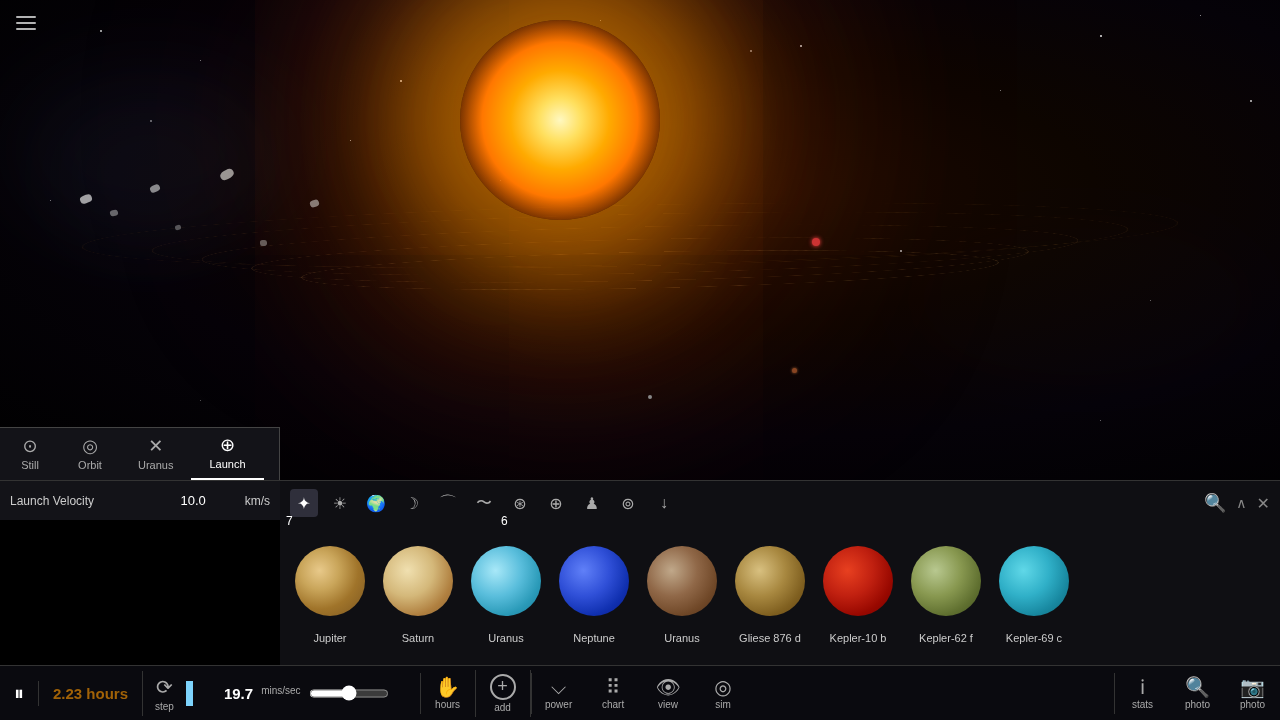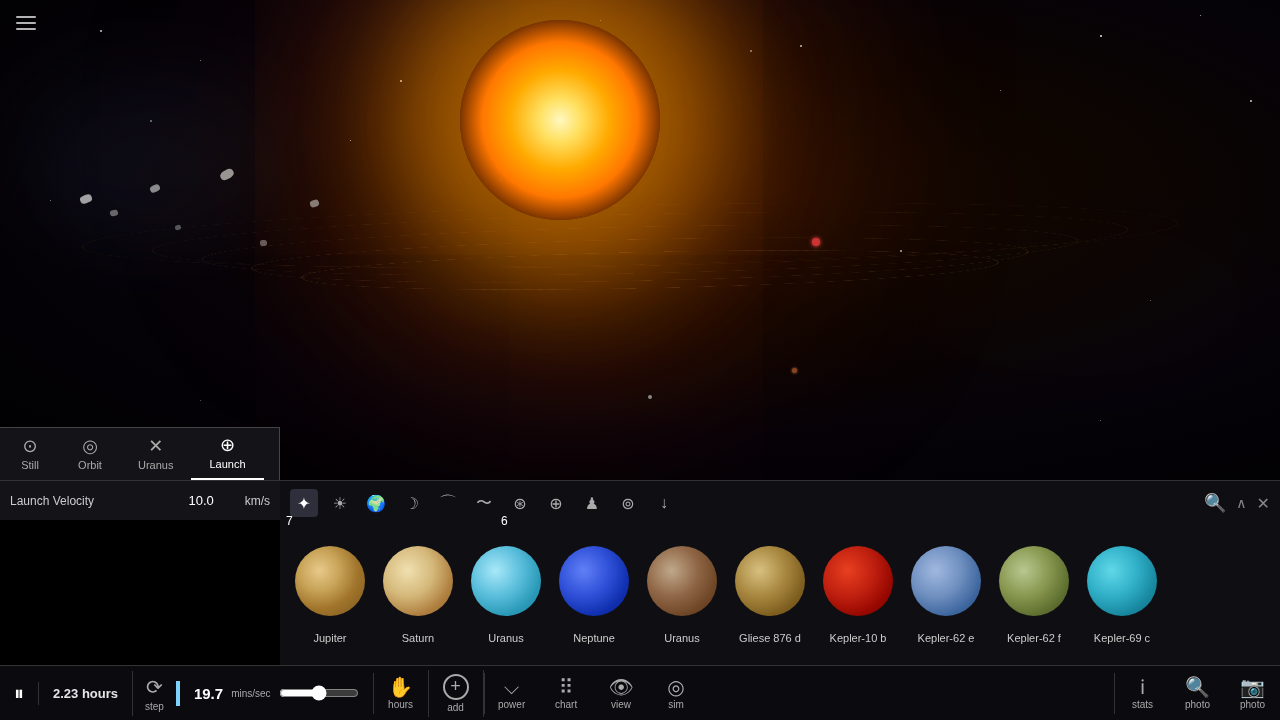--- a/index.html
+++ b/index.html
@@ -86,21 +86,21 @@
     #launch-velocity-row {
       position: absolute;
       bottom: 200px; left: 0;
       width: 280px;
       height: 40px;
       background: rgba(20,20,25,0.97);
       border-top: 1px solid #333;
       display: flex;
       align-items: center;
       padding: 0 10px;
-      gap: 16px;
+      gap: 24px;
     }
     #launch-velocity-label {
       font-size: 12px;
       color: #ccc;
       white-space: nowrap;
     }
     #launch-velocity-input {
       background: transparent;
       border: none;
       color: #fff;
@@ -296,43 +296,42 @@
 
     .time-display {
       display: flex;
       flex-direction: column;
       align-items: center;
       justify-content: center;
       padding: 4px 14px;
       border-left: 1px solid #333;
     }
     .time-val {
-      font-size: 13px;
-      color: #e5e5e5;
+      font-size: 15px;
+      color: #a16207;
       font-weight: bold;
     }
 
     .step-btn {
       display: flex;
       flex-direction: column;
       align-items: center;
       justify-content: center;
       gap: 2px;
       padding: 4px 12px;
       cursor: pointer;
       color: #aaa;
       font-size: 10px;
       border-left: 1px solid #333;
     }
 
     .speed-section {
       display: flex;
-      align-items: center;
-      border-left: 4px solid #7dd3fc;
-      padding: 4px 14px;
+      border-left: 7px solid #7dd3fc;
+      padding: 4px 31px;
       gap: 8px;
     }
     .speed-val {
       font-size: 15px;
       color: #fff;
       font-weight: bold;
     }
     .speed-unit {
       font-size: 10px;
       color: #aaa;
@@ -527,24 +526,20 @@
     </div>
     <div class="planet-item">
       <div class="planet-ball planet-gliese876d"></div>
       <span class="planet-label">Gliese 876 d</span>
     </div>
     <div class="planet-item">
       <div class="planet-ball planet-kepler10b"></div>
       <span class="planet-label">Kepler-10 b</span>
     </div>
     <div class="planet-item">
-      <div class="planet-ball planet-kepler62e"></div>
-      <span class="planet-label">Kepler-62 e</span>
-    </div>
-    <div class="planet-item">
       <div class="planet-ball planet-kepler62f"></div>
       <span class="planet-label">Kepler-62 f</span>
     </div>
     <div class="planet-item">
       <div class="planet-ball planet-kepler69c"></div>
       <span class="planet-label">Kepler-69 c</span>
     </div>
   </div>
 
 <div id="bottom-toolbar">

